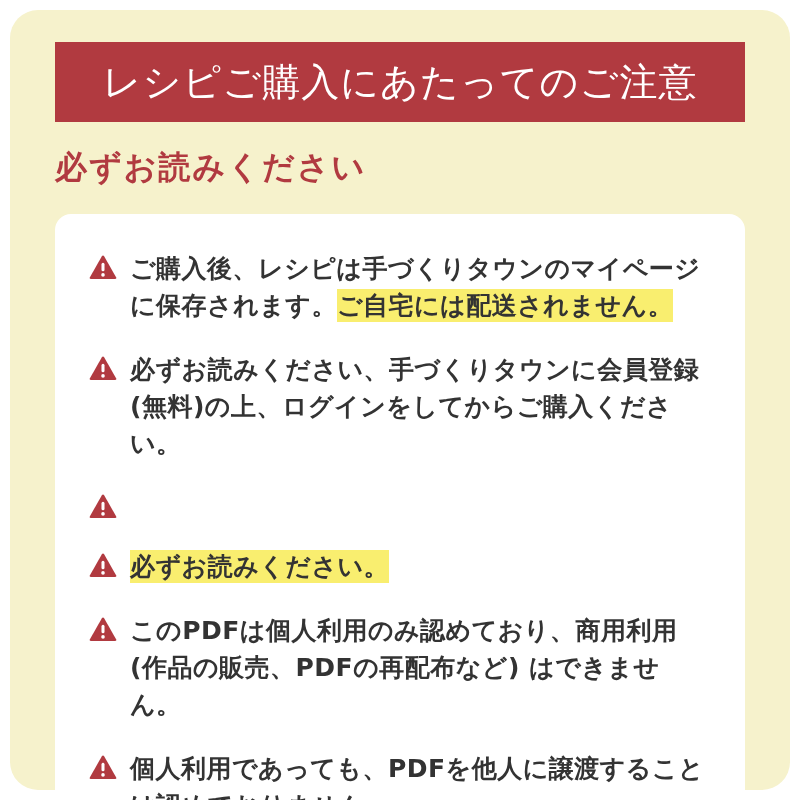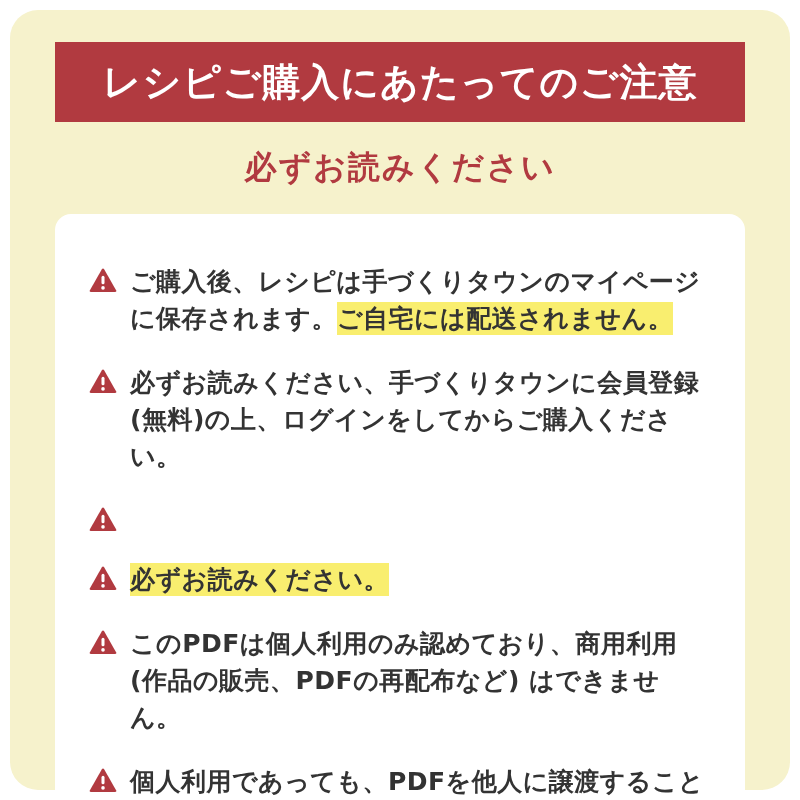--- a/index.html
+++ b/index.html
@@ -23,44 +23,43 @@
     padding:32px 45px 34px 45px;
   }
   .title-banner{
     height:80px;
     background:var(--accent);
     display:flex;align-items:center;justify-content:center;
   }
   .page-title{
     color:#ffffff;
     font-size:38px;
-    font-weight:bold;
+    font-weight:normal;
     letter-spacing:1px;
     white-space:nowrap;
   }
   .page-subtitle{
     margin-top:24px;
-    text-align:center;
+    text-align:left;
     color:var(--accent);
     font-size:32px;
     font-weight:bold;
     letter-spacing:2px;
   }
   .notice-card{
     margin-top:24px;
     background:#ffffff;
     border-radius:16px;
     padding:36px 34px 30px 34px;
   }
   .notice{
     display:flex;
     align-items:flex-start;
     gap:13px;
     margin-bottom:27px;
-    margin-top:13px;
   }
   .notice:last-child{margin-bottom:0;}
   .warn-icon{
     flex:0 0 28px;
     width:28px;height:28px;
     margin-top:4px;
   }
   .warn-icon svg{display:block;width:28px;height:28px;}
   .notice-text{
     font-size:25px;

